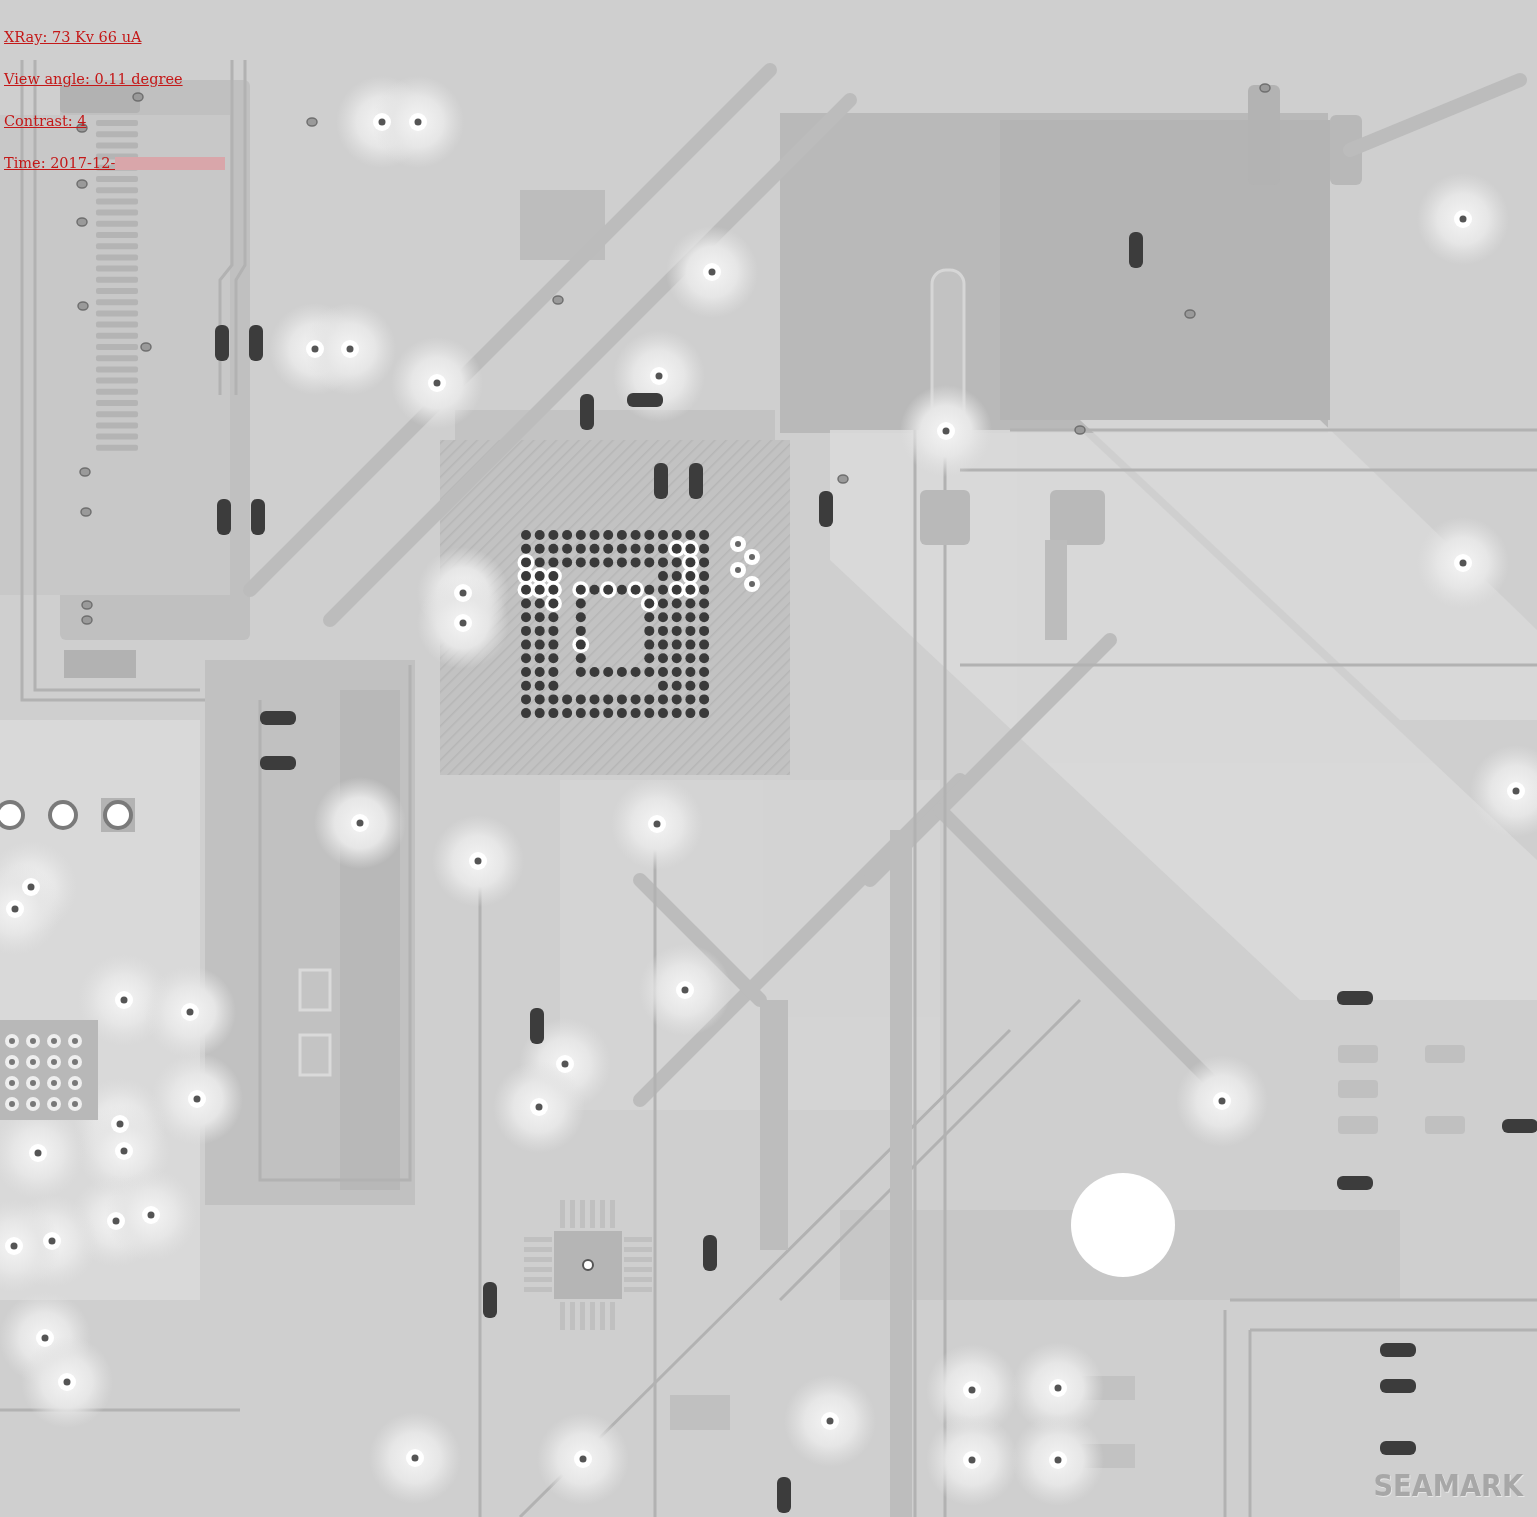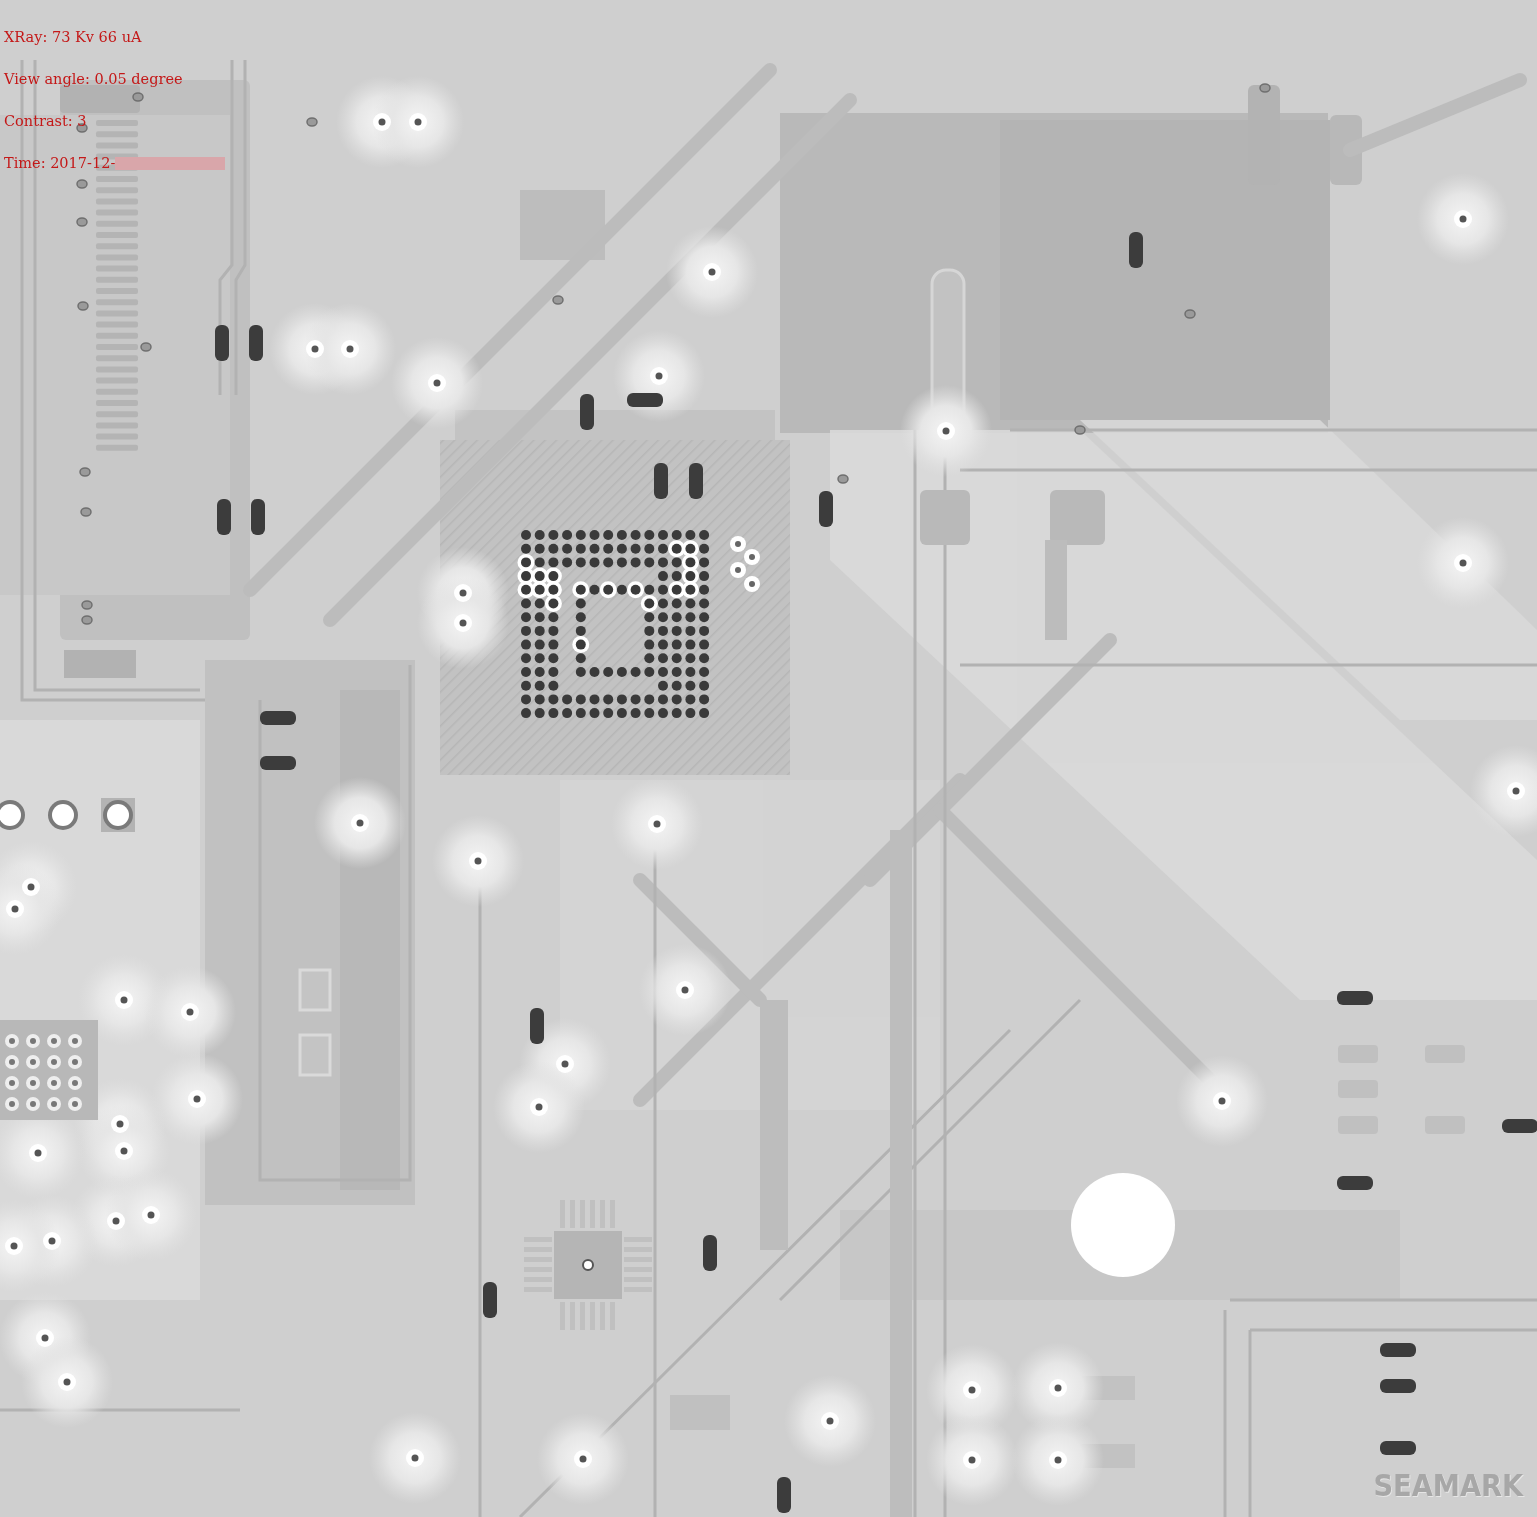--- a/index.html
+++ b/index.html
@@ -1,19 +1,19 @@
 <!DOCTYPE html>
 <html><head>
 <meta charset="utf-8">
 <style>
   html, body { margin:0; padding:0; background:#cfcfcf; }
   body { width:1537px; height:1517px; overflow:hidden; position:relative; font-family:"DejaVu Sans", sans-serif; }
   #xray { position:absolute; left:0; top:0; width:1537px; height:1517px; }
   .overlay { position:absolute; left:4px; top:2px; font-family:"DejaVu Serif","Liberation Serif",serif; font-size:14.5px; line-height:14px; color:#c41818; white-space:pre; }
-  .overlay .line { display:block; }
+  .overlay .line { display:block;text-decoration:underline; }
   .redact { display:inline-block; width:110px; height:13px; background:#d9a6aa; vertical-align:-2px; }
   .watermark { position:absolute; right:14px; bottom:14px; font-family:"DejaVu Sans","Liberation Sans",sans-serif; font-weight:bold; font-size:31px; letter-spacing:0px; color:#a7a7a7; text-shadow:1px 1px 0 #e6e6e6; transform:scaleX(0.88); transform-origin:right bottom; }
 </style>
 </head>
 <body>
 
 <svg id="xray" viewBox="0 0 1537 1517" xmlns="http://www.w3.org/2000/svg">
   <defs>
     <radialGradient id="halo" cx="50%" cy="50%" r="50%">
       <stop offset="0%" stop-color="#f4f4f4"></stop>
@@ -569,18 +569,18 @@
       <ellipse cx="146" cy="347" rx="5" ry="4" fill="#9a9a9a" stroke="#6f6f6f" stroke-width="1.5"></ellipse>
       <ellipse cx="85" cy="472" rx="5" ry="4" fill="#9a9a9a" stroke="#6f6f6f" stroke-width="1.5"></ellipse>
       <ellipse cx="86" cy="512" rx="5" ry="4" fill="#9a9a9a" stroke="#6f6f6f" stroke-width="1.5"></ellipse>
       <ellipse cx="87" cy="605" rx="5" ry="4" fill="#9a9a9a" stroke="#6f6f6f" stroke-width="1.5"></ellipse>
       <ellipse cx="87" cy="620" rx="5" ry="4" fill="#9a9a9a" stroke="#6f6f6f" stroke-width="1.5"></ellipse>
     </g>
 </svg>
 
 <div class="overlay">
   <span class="line">XRay: 73 Kv 66 uA</span>
-  <span class="line">View angle: 0.05 degree</span>
-  <span class="line">Contrast: 3</span>
+  <span class="line">View angle: 0.11 degree</span>
+  <span class="line">Contrast: 4</span>
   <span class="line"><span>Time: 2017-12-</span><span class="redact"></span></span>
 </div>
 
 <div class="watermark">SEAMARK</div>
 
 </body></html>

